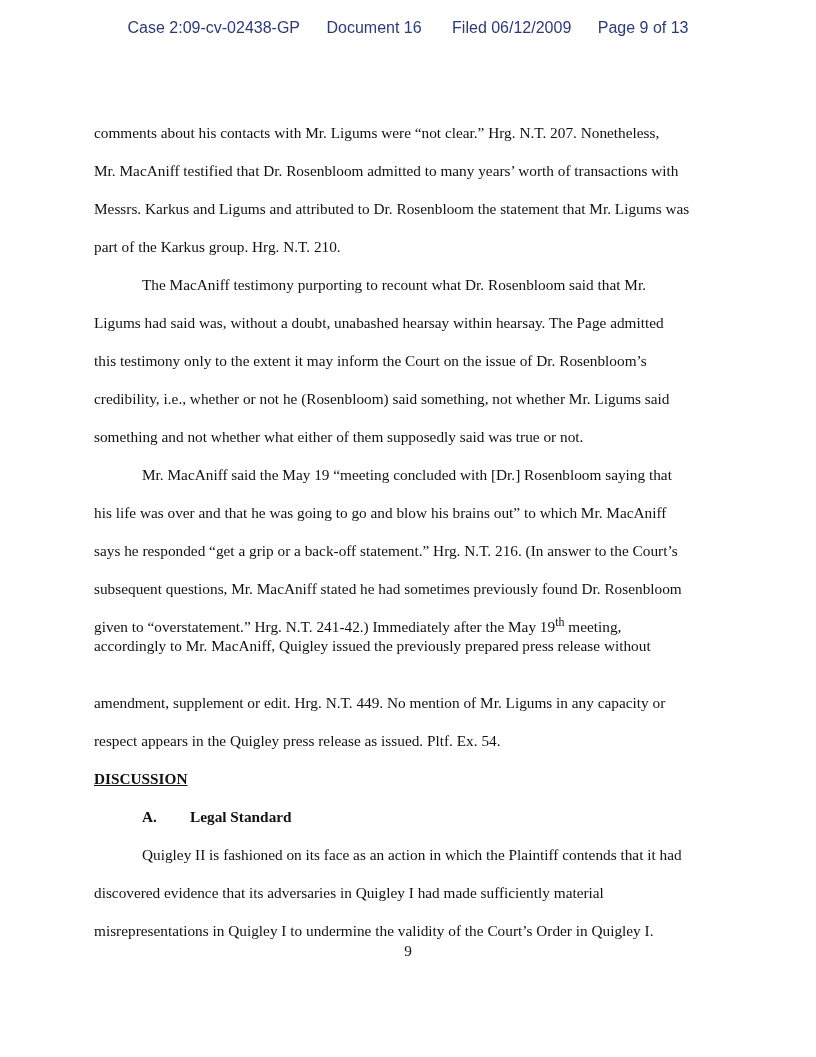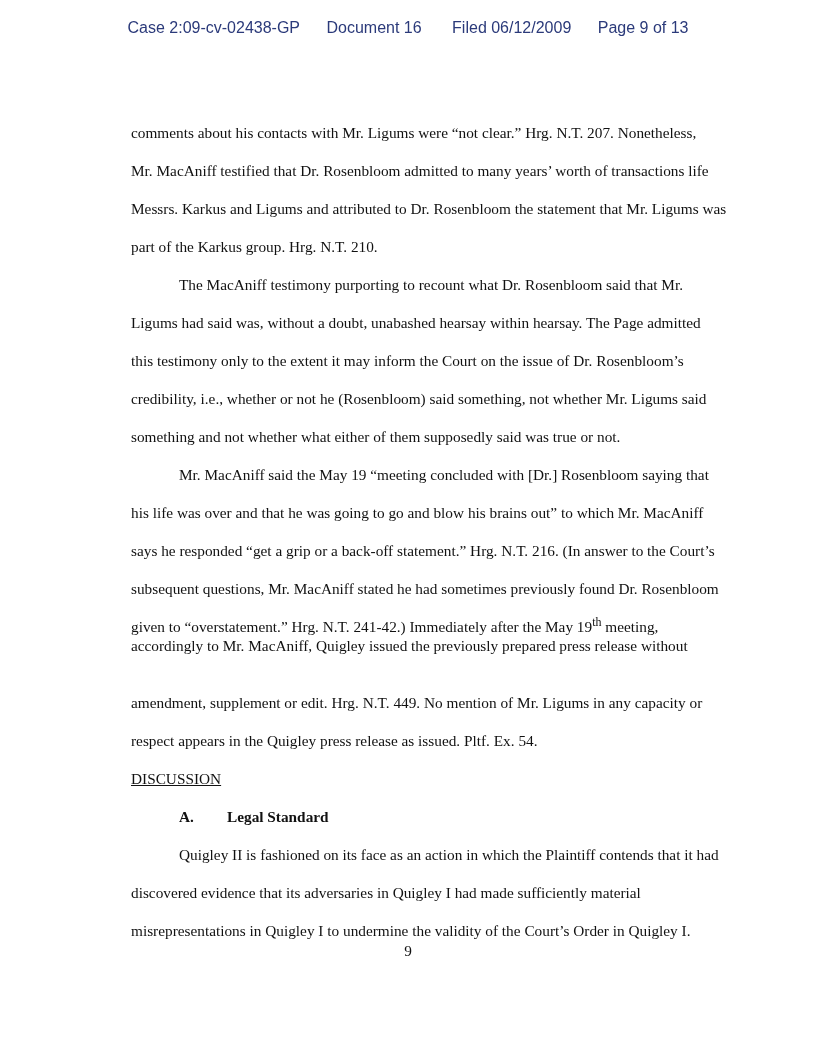--- a/index.html
+++ b/index.html
@@ -10,23 +10,23 @@
       white-space: nowrap;
     }
     .header span { display: inline-block; }
     .header .h1 { margin-right: 22px; }
     .header .h2 { margin-right: 26px; }
     .header .h3 { margin-right: 22px; }
     .doc {
       position: absolute; left: 94px; top: 0; width: 640px;
       font-family: "Liberation Serif", serif; font-size: 15.3px; color: #111111;
     }
-    .line { position: absolute; left: 0; white-space: nowrap; margin-left: 37px; }
+    .line { position: absolute; left: 0; white-space: nowrap; }
     .indent { left: 48px; text-align: right; }
-    .heading-disc { font-weight: normal; text-decoration: underline; }
+    .heading-disc { font-weight: bold; text-decoration: underline; }
     .heading-a { font-weight: bold; left: 48px; }
     .heading-a .label { display: inline-block; width: 48px; }
     sup { font-size: 12px; vertical-align: 6px; line-height: 0; }
     .page-num {
       position: absolute; top: 942px; left: 0; width: 816px; text-align: center;
       font-family: "Liberation Serif", serif; font-size: 15.3px; color: #111111;
     }
   </style>
 </head>
 <body>
@@ -34,21 +34,21 @@
 <div class="header">
   <span class="h1">Case 2:09-cv-02438-GP</span>
   <span class="h2">Document 16</span>
   <span class="h3">Filed 06/12/2009</span>
   <span>Page 9 of 13</span>
 </div>
 
 <div class="doc">
 
   <div class="line" style="top:124px">comments about his contacts with Mr. Ligums were “not clear.”  Hrg. N.T. 207.  Nonetheless,</div>
-  <div class="line" style="top:162px">Mr. MacAniff testified that Dr. Rosenbloom admitted to many years’ worth of transactions life</div>
+  <div class="line" style="top:162px">Mr. MacAniff testified that Dr. Rosenbloom admitted to many years’ worth of transactions with</div>
   <div class="line" style="top:200px">Messrs. Karkus and Ligums and attributed to Dr. Rosenbloom the statement that Mr. Ligums was</div>
   <div class="line" style="top:238px">part of the Karkus group.  Hrg. N.T. 210.</div>
 
   <div class="line indent" style="top:276px">The MacAniff testimony purporting to recount what Dr. Rosenbloom said that Mr.</div>
   <div class="line" style="top:314px">Ligums had said was, without a doubt, unabashed hearsay within hearsay.  The Page admitted</div>
   <div class="line" style="top:352px">this testimony only to the extent it may inform the Court on the issue of Dr. Rosenbloom’s</div>
   <div class="line" style="top:390px">credibility, i.e., whether or not he (Rosenbloom) said something, not whether Mr. Ligums said</div>
   <div class="line" style="top:428px">something and not whether what either of them supposedly said was true or not.</div>
 
   <div class="line indent" style="top:466px">Mr. MacAniff said the May 19 “meeting concluded with [Dr.] Rosenbloom saying that</div>

